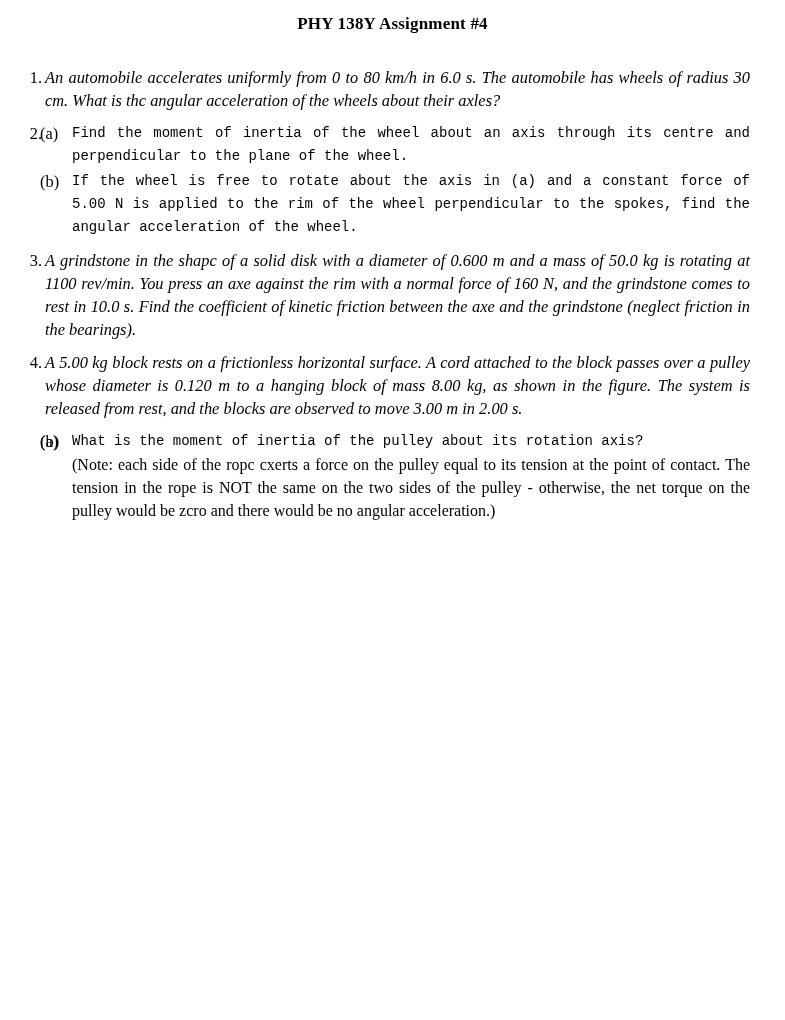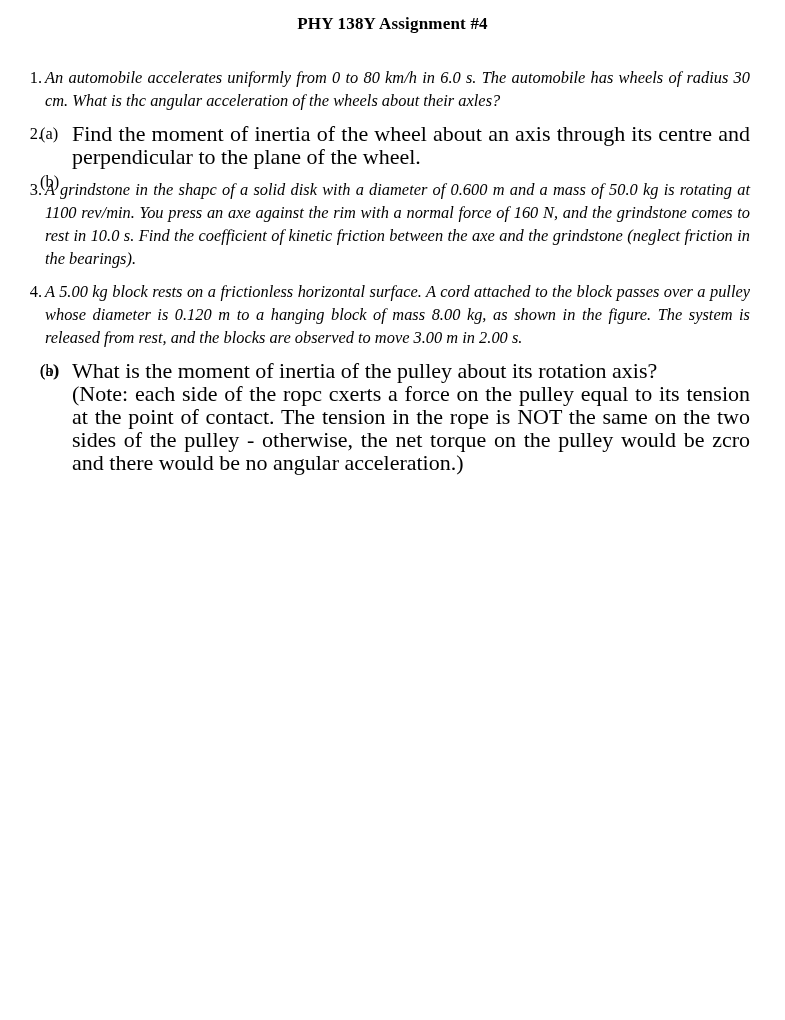--- a/index.html
+++ b/index.html
@@ -79,27 +79,28 @@
   .subitem .lbl {
     position: absolute;
     left: 40px;
     top: 0;
     width: 28px;
     text-align: left;
     font-size: 16.4px;
     line-height: 23px;
   }
   .subitem .para {
-    font-size: 22px;
+    font-size: 14px;
     line-height: 23px;
     text-align: justify;
     text-justify: inter-word;
+    font-family: Liberation Mono, monospace;
   }
   .note {
-    font-size: 22px;
+    font-size: 16px;
     line-height: 23px;
     text-align: justify;
     text-justify: inter-word;
   }
 
   
   .figure {
     position: absolute;
     left: 0;
     top: 745px;
@@ -124,20 +125,21 @@
     <div class="item">
       <div class="num">2.</div>
     </div>
     <div class="sub-list">
       <div class="subitem">
         <div class="lbl">(a)</div>
         <div class="para">Find the moment of inertia of the wheel about an axis through its centre and perpendicular to the plane of the wheel.</div>
       </div>
       <div class="subitem">
         <div class="lbl">(b)</div>
+        <div class="para">If the wheel is free to rotate about the axis in (a) and a constant force of 5.00 N is applied to the rim of the wheel perpendicular to the spokes, find the angular acceleration of the wheel.</div>
       </div>
     </div>
 
     <div class="item">
       <div class="num">3.</div>
       <div class="para">A grindstone in the shapc of a solid disk with a diameter of 0.600 m and a mass of 50.0 kg is rotating at 1100 rev/min. You press an axe against the rim with a normal force of 160 N, and the grindstone comes to rest in 10.0 s. Find the coefficient of kinetic friction between the axe and the grindstone (neglect friction in the bearings).</div>
     </div>
 
     <div class="item">
       <div class="num">4.</div>

